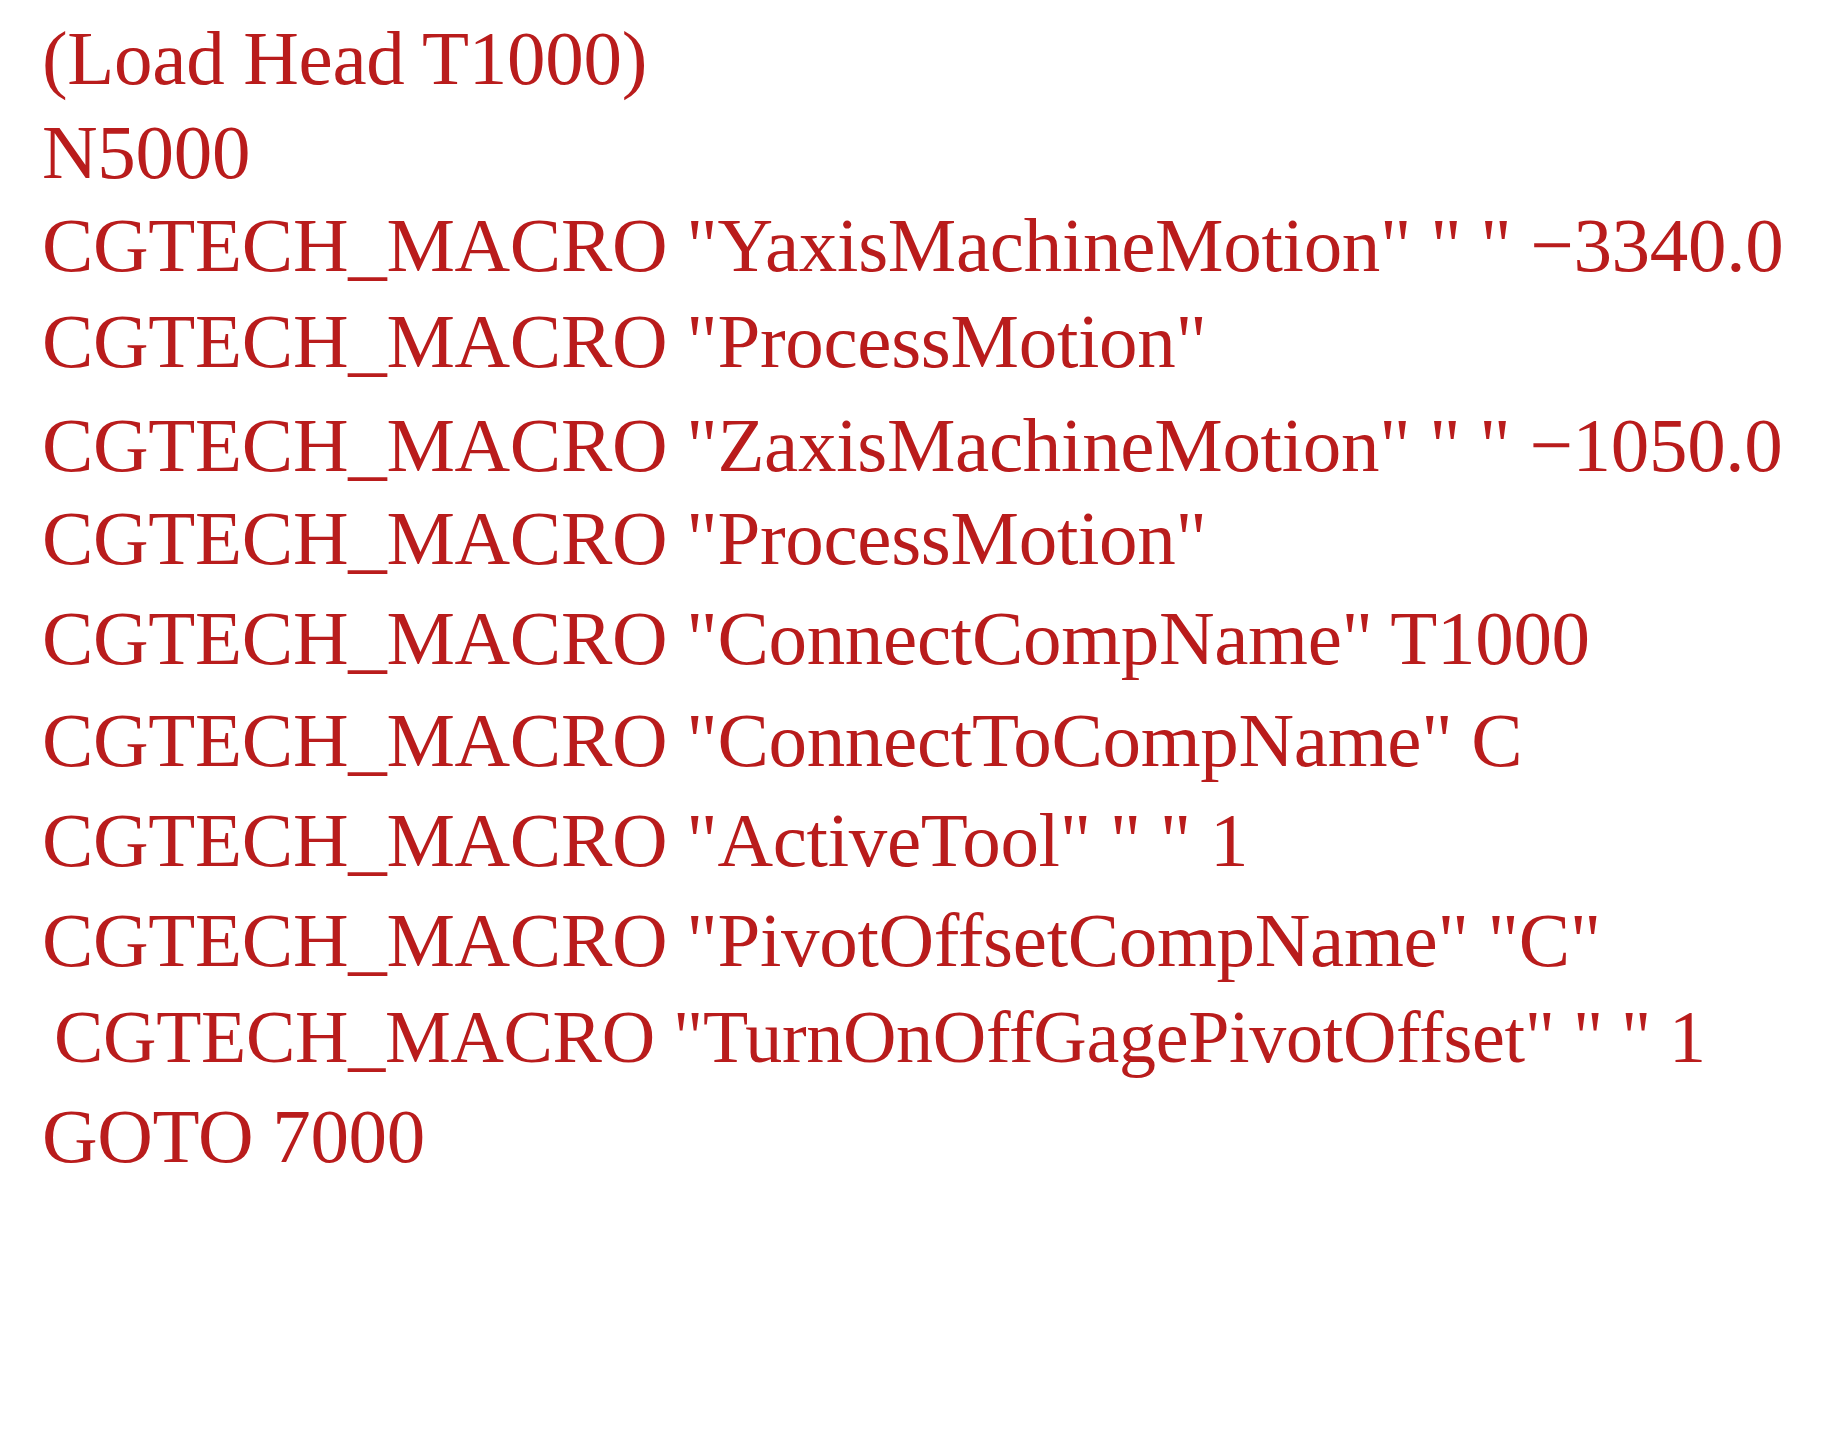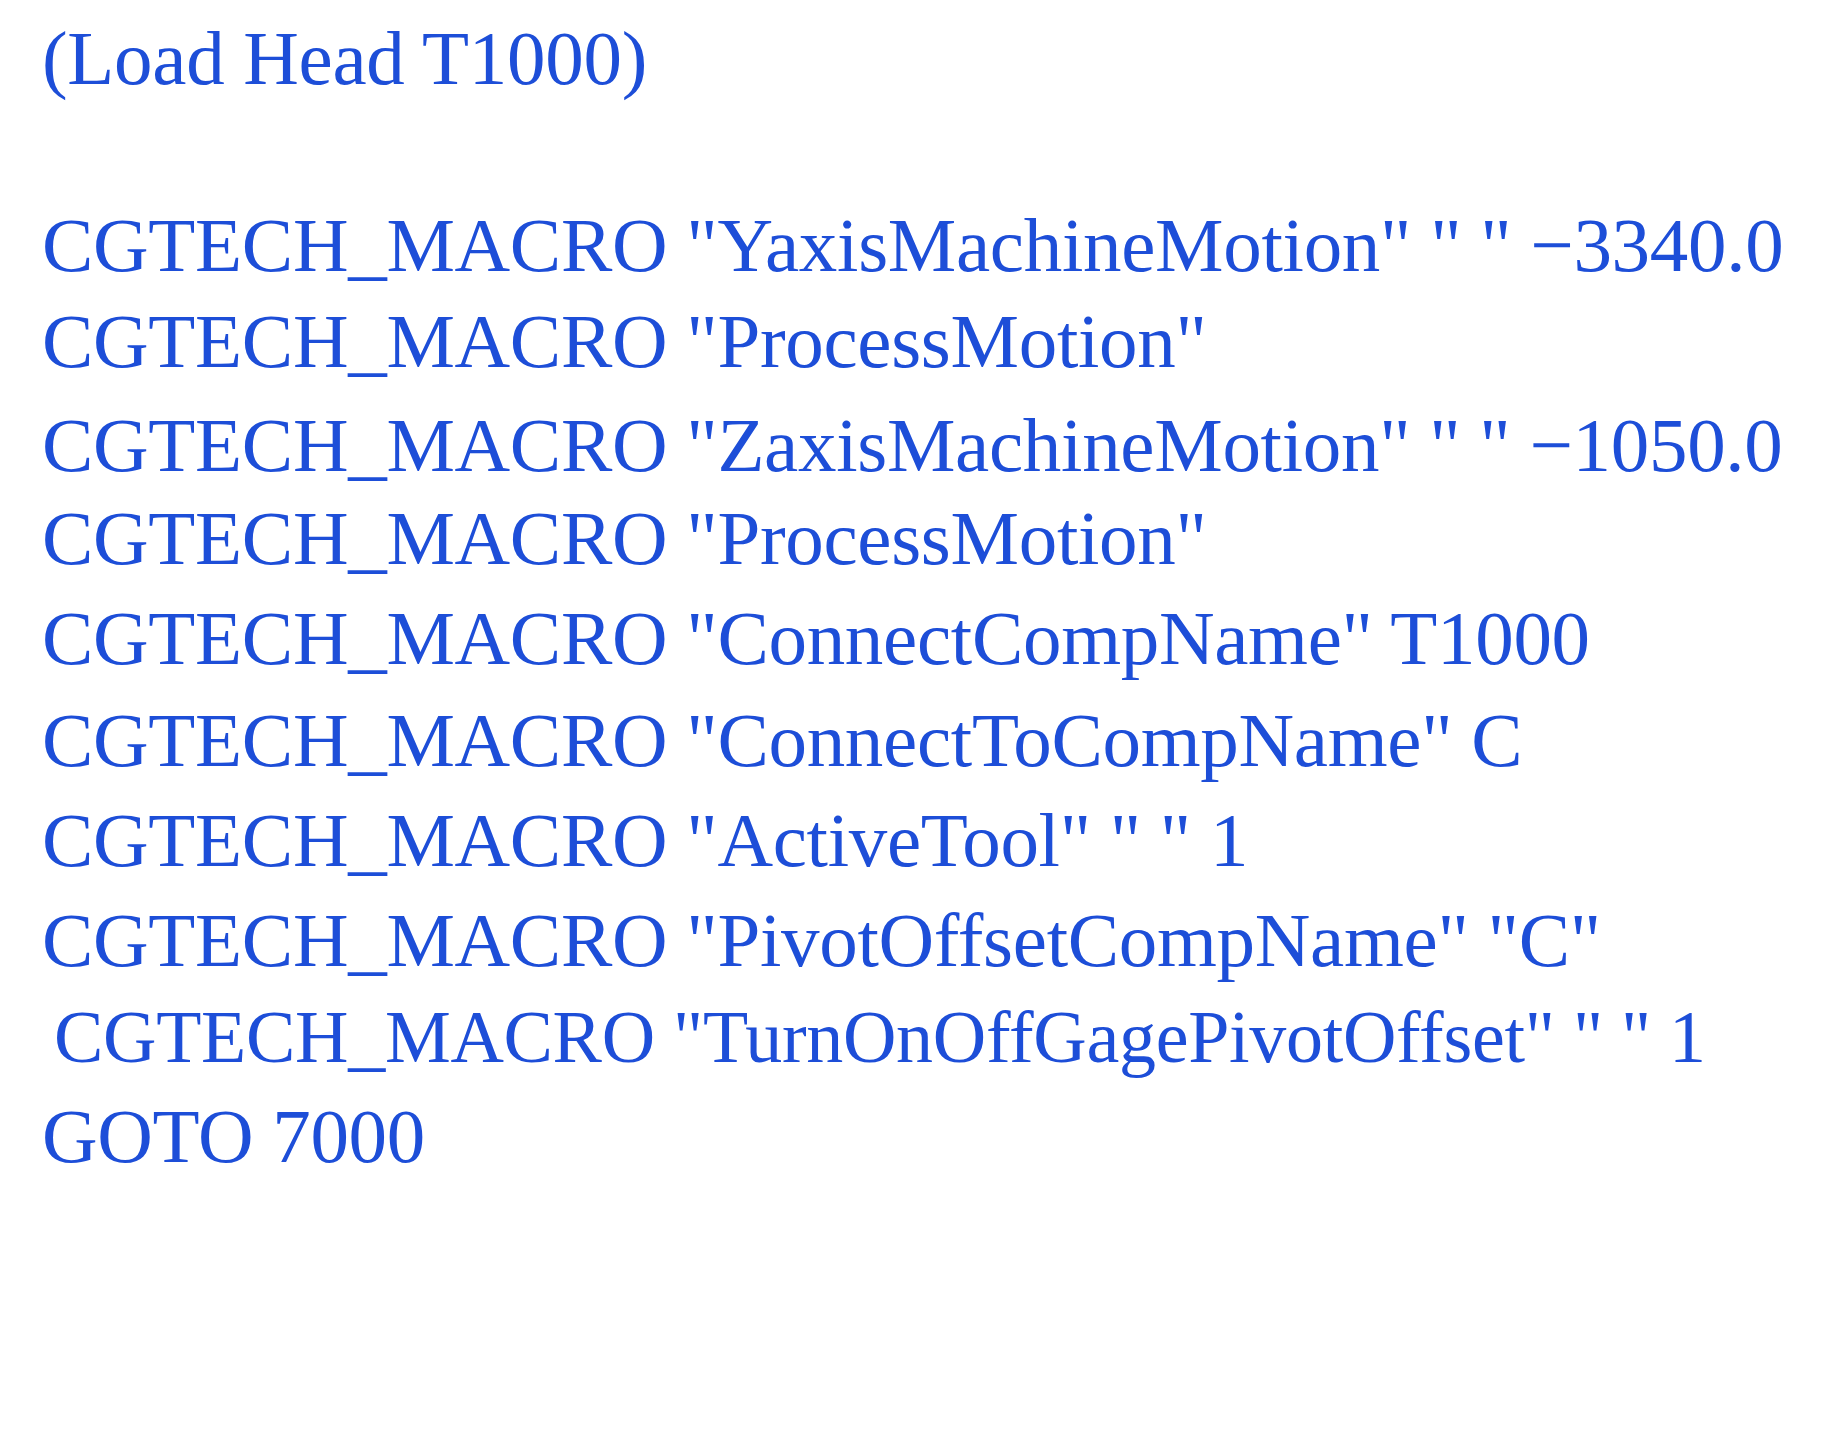--- a/index.html
+++ b/index.html
@@ -25,21 +25,21 @@
   }
   .code-line {
     position: absolute;
     left: 42px;
     white-space: pre;
     font-family: "Liberation Serif", "DejaVu Serif", serif;
     font-weight: 400;
     font-size: 77px;
     line-height: 1;
     letter-spacing: -0.3px;
-    color: #1d4ed8;
+    color: #b91c1c;
   }
   
   .ln-1  { top: 20px;   }
   .ln-2  { top: 114px;  }
   .ln-3  { top: 207px;  }
   .ln-4  { top: 303px;  }
   .ln-5  { top: 407px;  }
   .ln-6  { top: 500px;  }
   .ln-7  { top: 600px;  }
   .ln-8  { top: 702px;  }
@@ -47,20 +47,21 @@
   .ln-10 { top: 902px;  }
   .ln-11 { top: 1000px; left: 54px; font-size: 74px; }
   .ln-12 { top: 1098px; }
 </style>
 </head>
 <body>
 
 <div id="code-listing">
 
   <div class="code-line ln-1">(Load Head T1000)</div>
+  <div class="code-line ln-2">N5000</div>
   <div class="code-line ln-3">CGTECH_MACRO "YaxisMachineMotion" " " −3340.0</div>
   <div class="code-line ln-4">CGTECH_MACRO "ProcessMotion"</div>
   <div class="code-line ln-5">CGTECH_MACRO "ZaxisMachineMotion" " " −1050.0</div>
   <div class="code-line ln-6">CGTECH_MACRO "ProcessMotion"</div>
   <div class="code-line ln-7">CGTECH_MACRO "ConnectCompName" T1000</div>
   <div class="code-line ln-8">CGTECH_MACRO "ConnectToCompName" C</div>
   <div class="code-line ln-9">CGTECH_MACRO "ActiveTool" " " 1</div>
   <div class="code-line ln-10">CGTECH_MACRO "PivotOffsetCompName" "C"</div>
   <div class="code-line ln-11">CGTECH_MACRO "TurnOnOffGagePivotOffset" " " 1</div>
   <div class="code-line ln-12">GOTO 7000</div>

